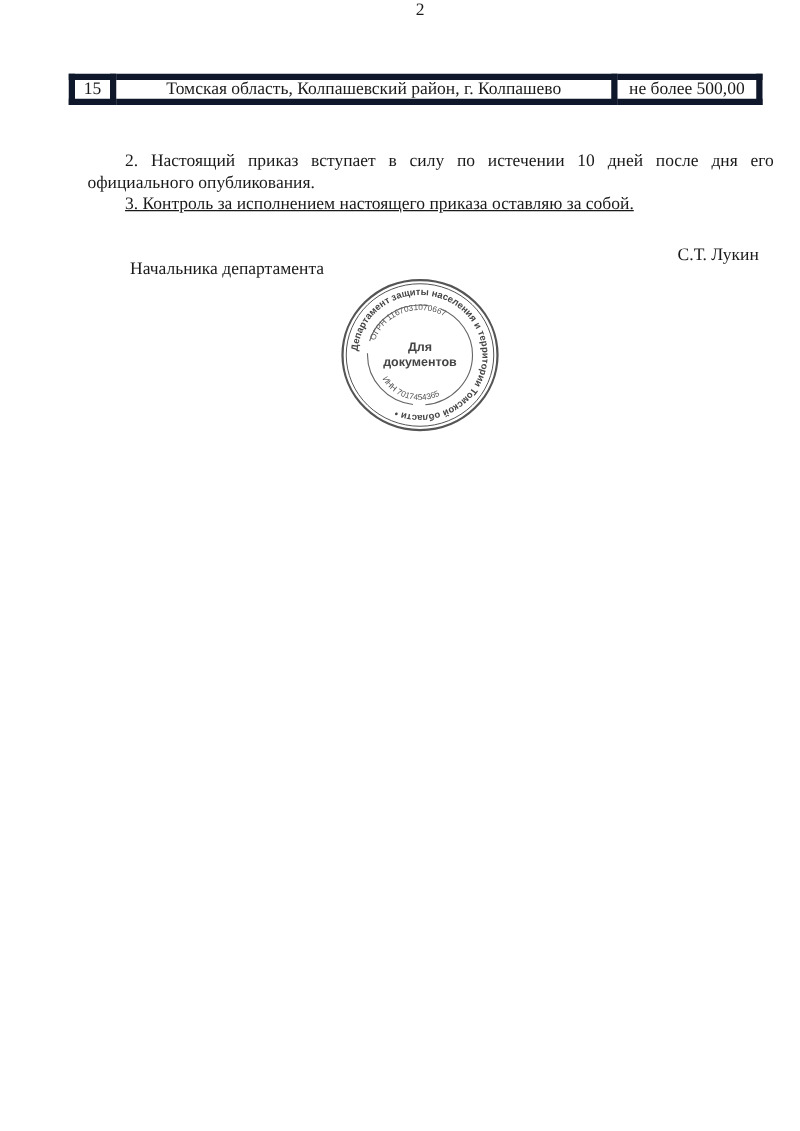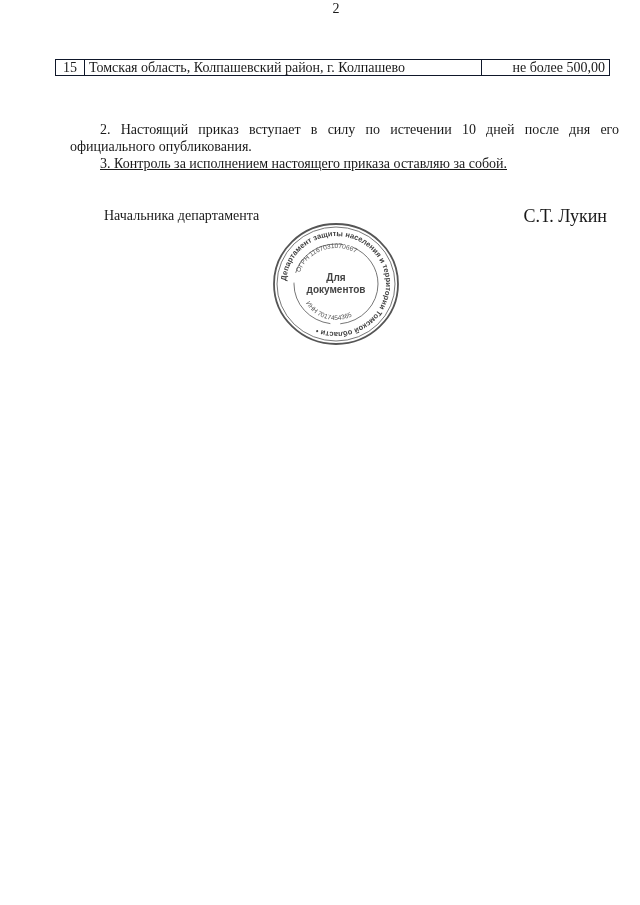--- a/index.html
+++ b/index.html
@@ -26,38 +26,38 @@
     }
     .rate-table {
       position: absolute;
       top: 59px;
       left: 55px;
       width: 555px;
       border-collapse: collapse;
       font-size: 14px;
     }
     .rate-table td {
-      border: 1px solid #0f172a;
+      border: 5px solid #0f172a;
       height: 15px;
       line-height: 15px;
       padding: 0 4px;
       white-space: nowrap;
     }
     .rate-table td.num {
       width: 20px;
       text-align: center;
       padding: 0 4px;
     }
     .rate-table td.addr {
       width: 388px;
-      text-align: left;
+      text-align: center;
       margin-top: 23px;
     }
     .rate-table td.price {
-      text-align: right;
+      text-align: center;
     }
     .para {
       position: absolute;
       left: 60px;
       width: 549px;
       font-size: 14px;
       line-height: 17px;
       text-align: justify;
       margin: 10px;
     }
@@ -66,23 +66,23 @@
     .signature-title {
       position: absolute;
       top: 207px;
       left: 60px;
       font-size: 14px;
       line-height: 17px;
       margin-left: 44px;
     }
     .signature-name {
       position: absolute;
-      top: 208px;
+      top: 196px;
       right: 33px;
-      font-size: 18px;
+      font-size: 14px;
       line-height: 17px;
     }
     .stamp {
       position: absolute;
       left: 272px;
       top: 222px;
       width: 128px;
       height: 124px;
     }
     .stamp svg { display: block; }

